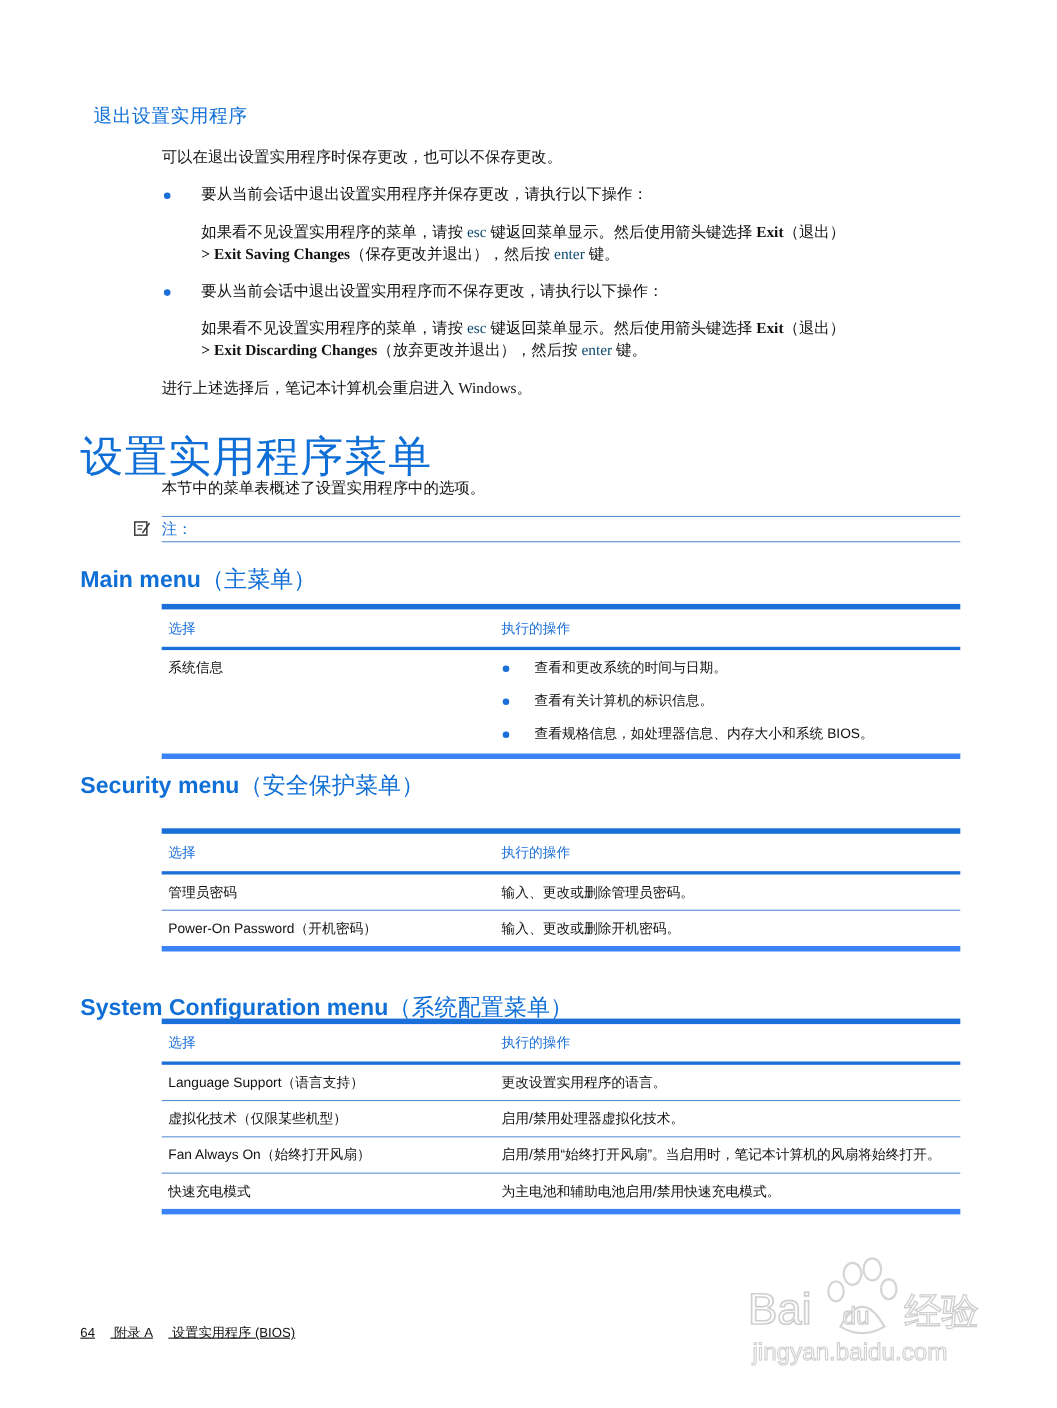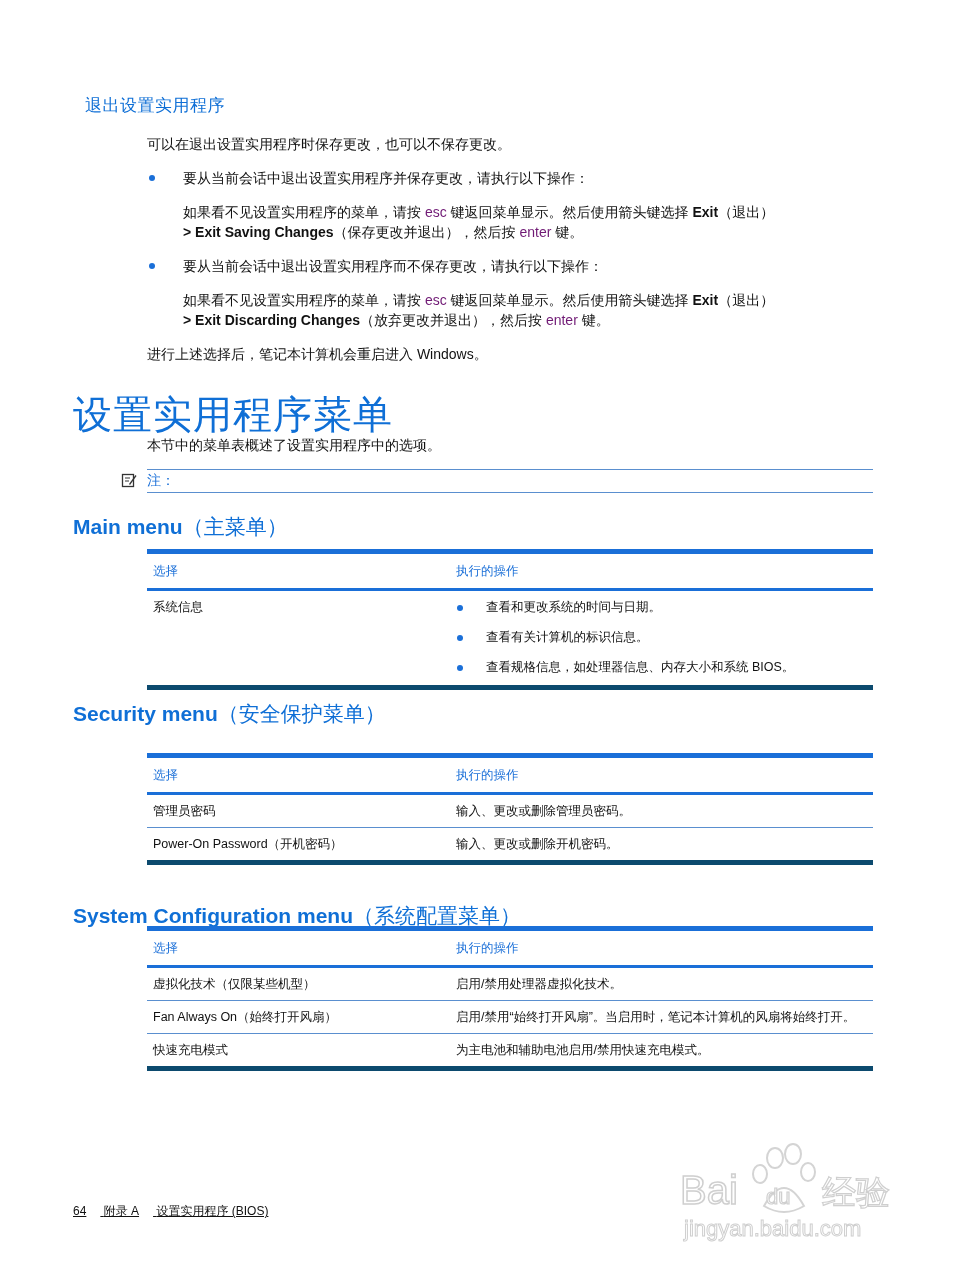--- a/index.html
+++ b/index.html
@@ -3,35 +3,35 @@
 <meta charset="utf-8">
 <style>
   html, body { margin: 0; padding: 0; background: #ffffff; }
   body { width: 961px; height: 1280px; position: relative; overflow: hidden;
          font-family: "Liberation Sans", "DejaVu Sans", sans-serif; color: #111; }
   .abs { position: absolute; }
   .h1 { color: #0f6fd6; font-size: 17px; font-weight: normal; left: 73px; top: 94px; letter-spacing: 0.5px; margin-left: 12px; }
   .h1big { color: #0f6fd6; font-size: 39px; left: 73px; top: 388px; letter-spacing: 1px; }
   .h2 { color: #0f6fd6; font-size: 21px; font-weight: bold; left: 73px; }
   .h2 .cn { font-weight: normal; }
-  .p { font-size: 14px; line-height: 20px; }
-  .blue { color: #701a75; }
+  .p { font-size: 14px; line-height: 20px; font-family: Liberation Serif, serif; }
+  .blue { color: #0c4a6e; }
   b.k { font-weight: bold; }
   .bullet { width: 6px; height: 6px; border-radius: 50%; background: #1a6fd8; }
   .note { left: 147px; top: 469px; width: 726px; height: 22px;
           border-top: 1.5px solid #5a8fcf; border-bottom: 1.5px solid #5a8fcf; }
   .note-label { color: #1a6fd8; font-size: 14px; position: absolute; left: 0; top: 2px; }
   .note-text { font-size: 14px; position: absolute; left: 49px; top: 2px; }
   .note-icon { left: 121px; top: 472px; width: 16px; height: 16px; }
   table.t { position: absolute; left: 147px; width: 726px; border-collapse: collapse; font-size: 12.5px; }
   table.t th { color: #1a6fd8; font-weight: normal; text-align: left; padding: 9px 6px 8px 6px;
                border-top: 5px solid #1a6fd8; border-bottom: 3px solid #1a6fd8; }
   table.t td { text-align: left; padding: 8px 6px 7px 6px; vertical-align: top;
                border-bottom: 1px solid #5a8fcf; line-height: 17px; }
-  table.t tr:last-child td { border-bottom: 5px solid #0c4a6e; }
+  table.t tr:last-child td { border-bottom: 5px solid #3b82f6; }
   table.t col.c1 { width: 303px; }
   .bl { list-style: none; margin: 0; padding: 0; }
   .bl li { position: relative; padding-left: 30px; margin-bottom: 13px; }
   .bl li:last-child { margin-bottom: 2px; }
   .bl li::before { content: ""; position: absolute; left: 1px; top: 6px; width: 6px; height: 6px;
                    border-radius: 50%; background: #1a6fd8; }
   .footer { left: 73px; top: 1203px; font-size: 12px; text-decoration: underline; }
   .footer span { margin-right: 14px; }
   .wm { left: 680px; top: 1140px; width: 230px; height: 110px; color: #d8d8d8; }
 </style>
@@ -139,20 +139,24 @@
   <colgroup>
       <col class="c1">
       <col>
     </colgroup>
   <tbody>
       <tr>
     <th>选择</th>
     <th>执行的操作</th>
   </tr>
   <tr>
+    <td>Language Support（语言支持）</td>
+    <td>更改设置实用程序的语言。</td>
+  </tr>
+  <tr>
     <td>虚拟化技术（仅限某些机型）</td>
     <td>启用/禁用处理器虚拟化技术。</td>
   </tr>
   <tr>
     <td>Fan Always On（始终打开风扇）</td>
     <td>启用/禁用“始终打开风扇”。当启用时，笔记本计算机的风扇将始终打开。</td>
   </tr>
   <tr>
     <td>快速充电模式</td>
     <td>为主电池和辅助电池启用/禁用快速充电模式。</td>

